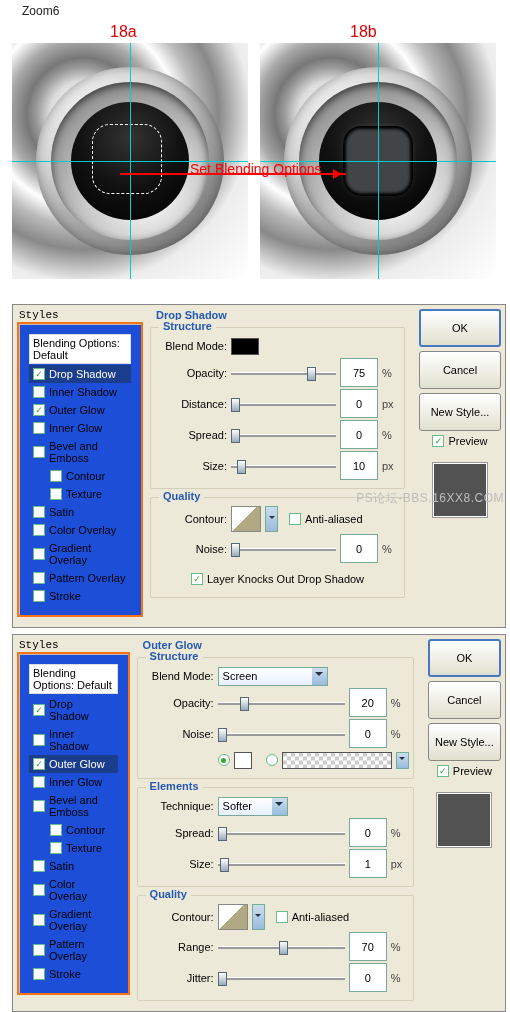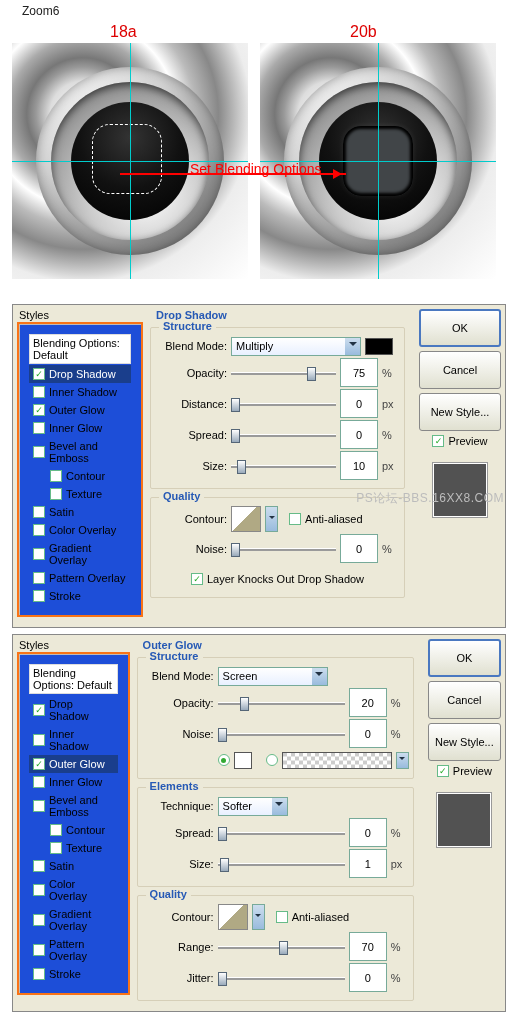--- a/index.html
+++ b/index.html
@@ -34,21 +34,21 @@
   .arrow { position:absolute; top:155px; left:120px; width:226px; height:2px; background:#f00; z-index:4;}
   .arrow::after { content:""; position:absolute; right:-1px; top:-4px; border:5px solid transparent; border-left:9px solid #f00; }
 
   
   .dialog { border:1px solid #888; margin: 6px 4px 0 12px; background:#ece9d8; position: relative; display:flex; }
   .dialog.d1 { height: 324px; }
   .dialog.d2 { height: 378px; }
 
   .styles-col { width:134px; padding:4px; }
   .gbox { display:block; }
-  .gbox > .glabel { display:block; padding:0 0 1px 2px; color:#000; }
+  .gbox > .glabel { display:block; padding:0 0 1px 2px; color:#000;font-family:Liberation Mono, monospace; }
   .gbox > .gbody { border:2px solid #f97316; background:#1d4ed8; box-shadow: inset 1px 1px 0 #bbb; padding:10px; }
   .style-head { font-size:11px; background:#fff; padding:2px 3px; margin-bottom:1px; border:1px solid #ddd;}
   .style-item { padding:2px 3px; display:flex; align-items:center; gap:4px; border:1px solid transparent;}
   .style-item.sel { background:#1a3e8c; color:#fff; }
   .style-item.pad { padding-left: 20px; }
   .chk { width:12px; height:12px; border:1px solid #6b8; background:#fff; display:inline-flex; align-items:center; justify-content:center; font-size:9px; color:#2a2; flex:none;}
   .chk.on::before { content:"✓"; }
 
   .params { flex:1; padding:2px 4px 4px 3px; }
   .fieldset { border:1px solid #d6cfb8; border-radius:2px; margin:0 6px 8px 0; padding:6px 4px 6px 4px; position:relative; }
@@ -81,21 +81,21 @@
 
   .watermark { position:absolute; right:6px; top:490px; font-size:12px; color:#bcbcbc; letter-spacing:.5px;}
 </style>
 </head>
 <body>
 
 <div class="top-label">Zoom6</div>
 
 <div class="figure-row">
   <span class="fig-label a">18a</span>
-  <span class="fig-label b">20b</span>
+  <span class="fig-label b">18b</span>
 
   <div class="knob-box left">
     <div class="metal"></div>
     <div class="ring-outer"></div>
       <div class="ring-bevel"></div>
       <div class="ring-inner"></div>
     <div class="sel-rect"></div>
     <div class="guide-v"></div>
     <div class="guide-h"></div>
   </div>
@@ -170,24 +170,20 @@
       </div>
     </div>
   </div>
 
   <div class="params">
     <div class="section-title">Drop Shadow</div>
     <div class="fieldset">
       <span class="legend">Structure</span>
       <div class="row">
           <label class="k">Blend Mode:</label>
-        <div class="select" style="min-width:130px">
-            <span>Multiply</span>
-            <span class="arr"></span>
-          </div>
         <span class="swatch" style="background:#000"></span>
       </div>
       <div class="row">
           <label class="k">Opacity:</label>
         <div class="slider-track">
             <span class="slider-thumb" style="left:72%"></span>
           </div>
         <span class="numbox">75</span>
           <span class="unit">%</span>
       </div>

